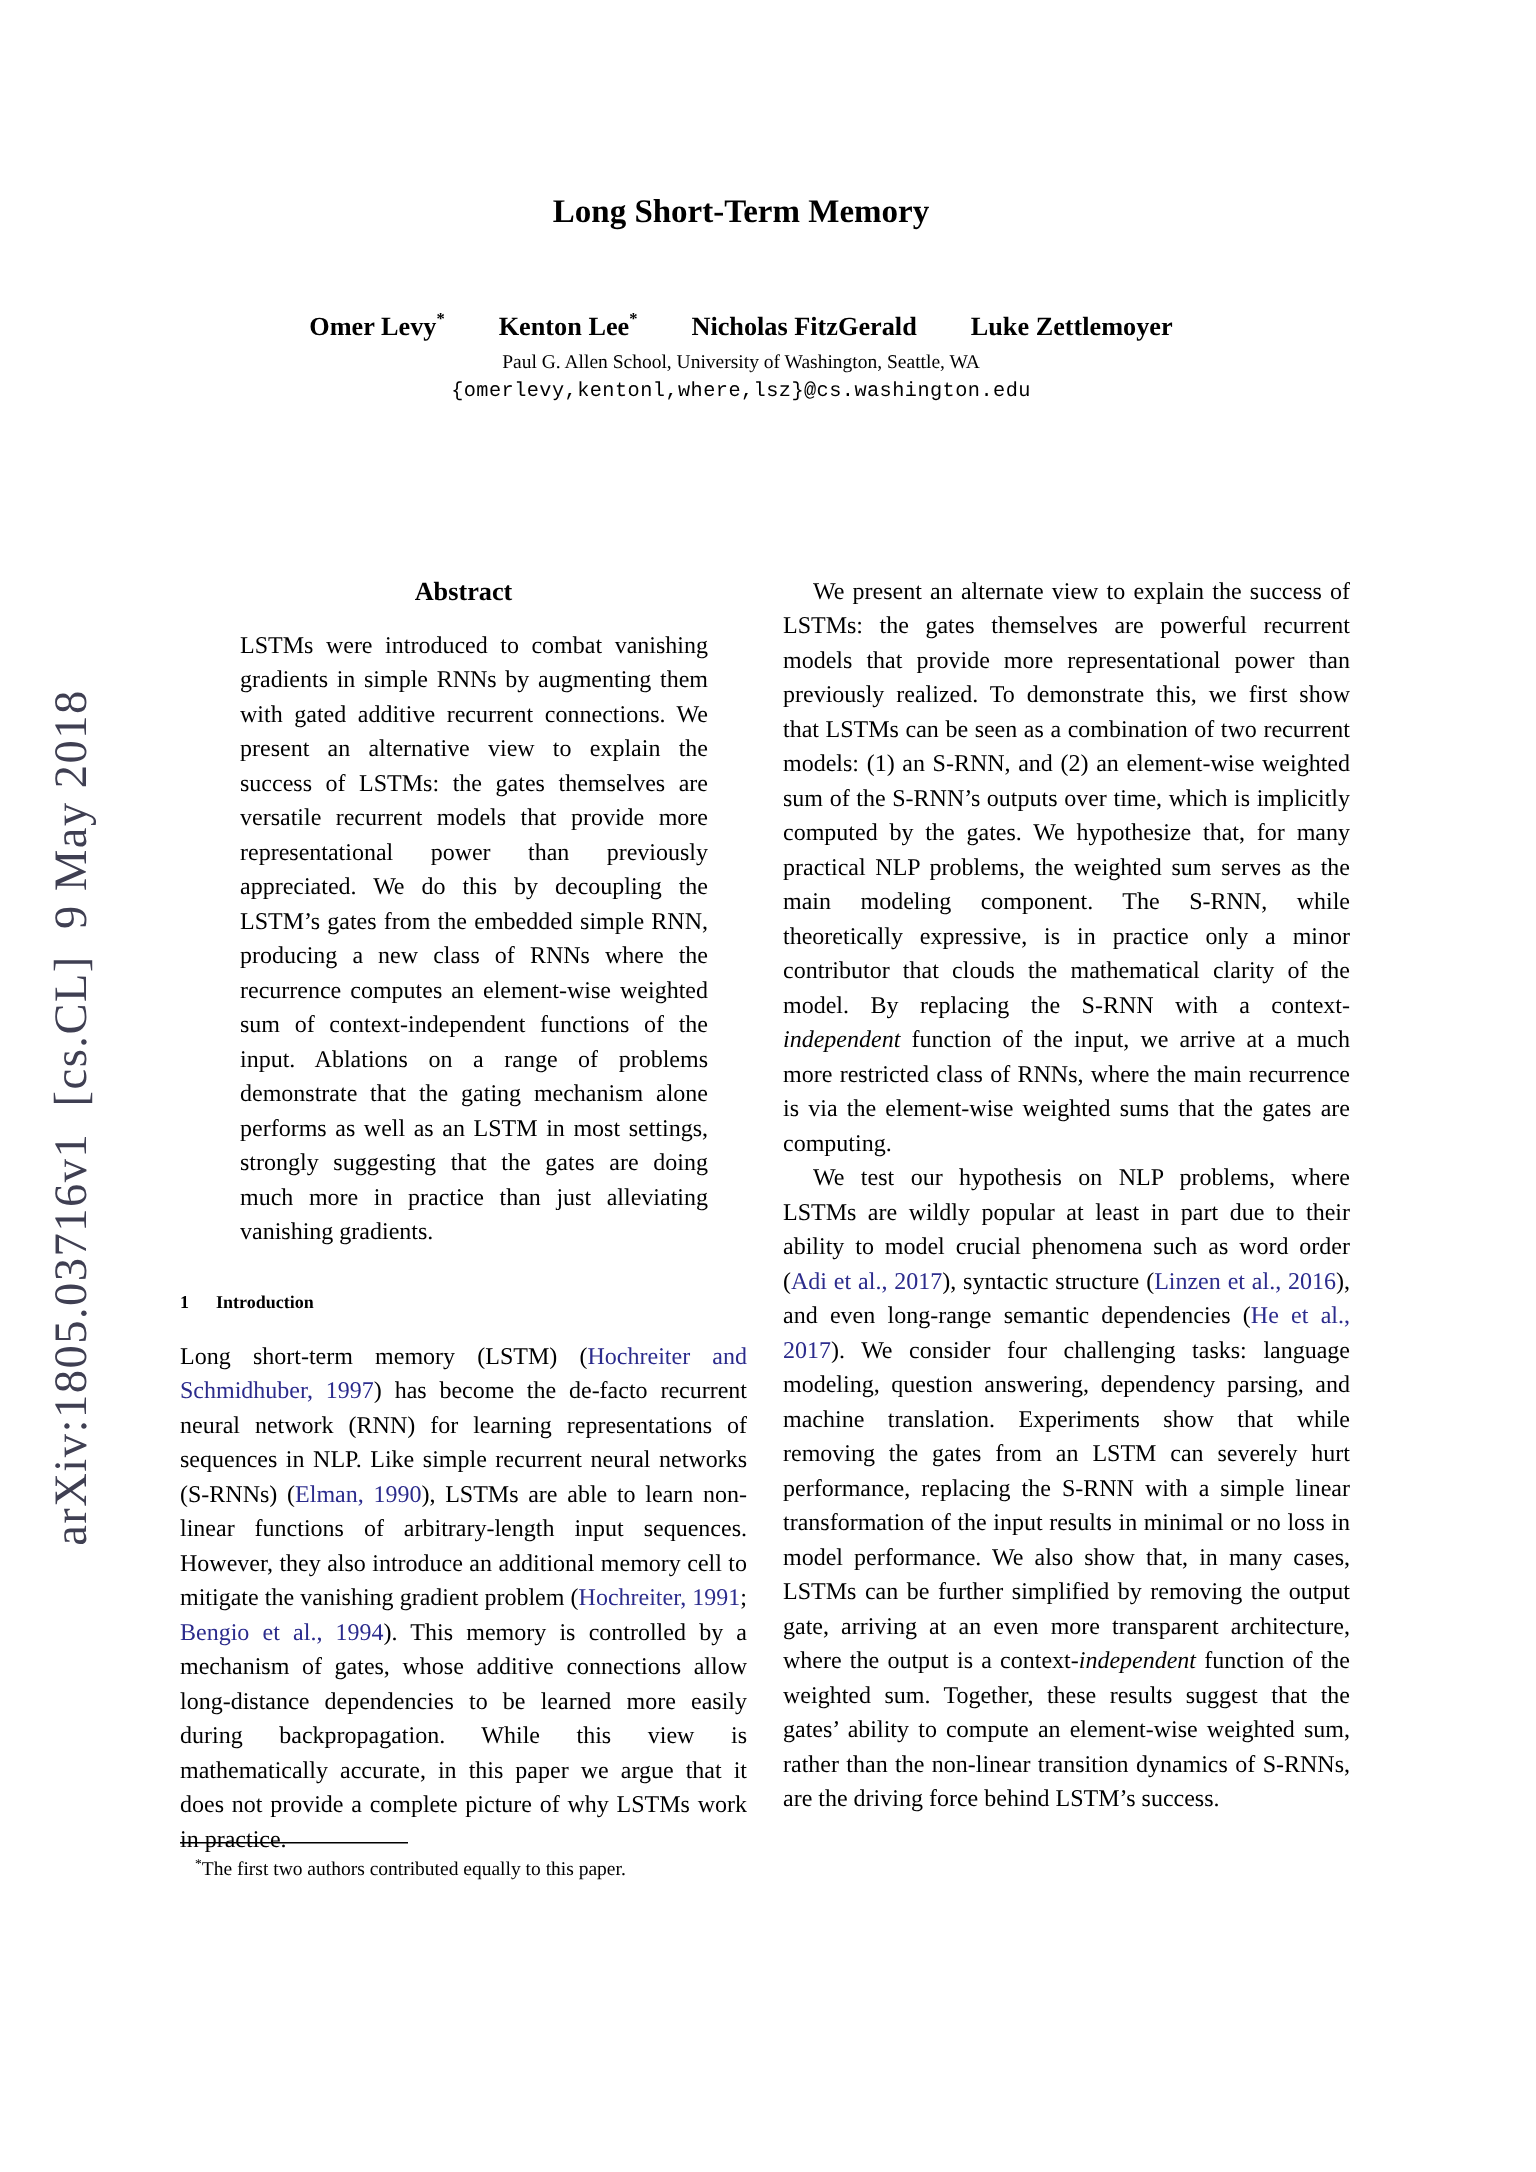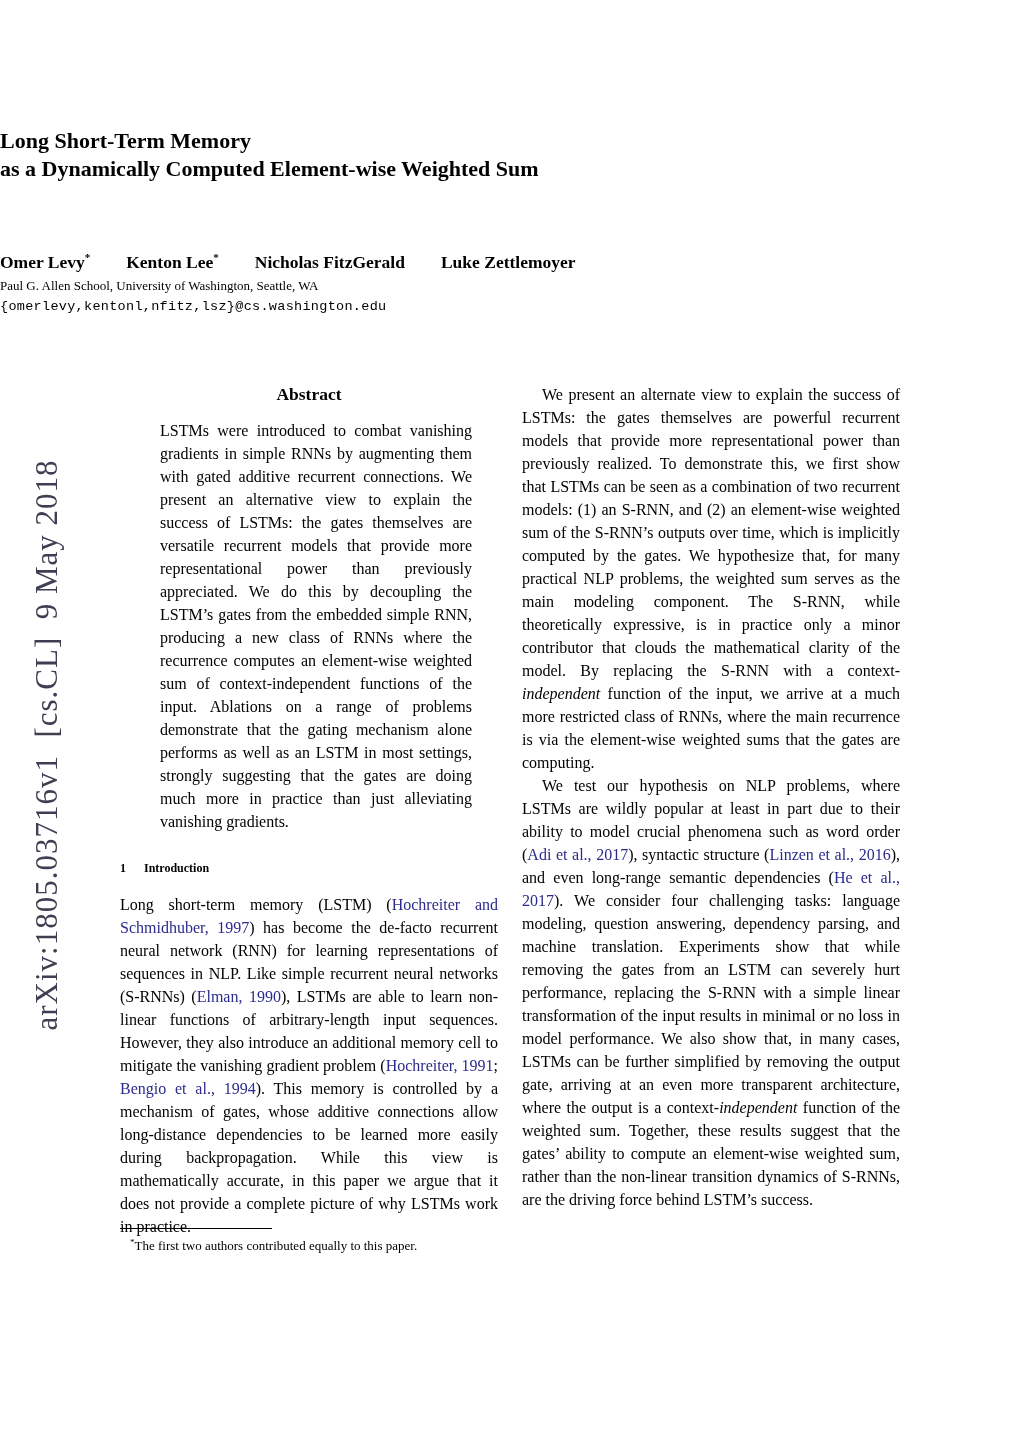--- a/index.html
+++ b/index.html
@@ -29,24 +29,24 @@
     letter-spacing: 1px;
     color: var(--watermark-color);
   }
 
   
   .header {
     position: absolute;
     top: 112px;
     left: 0;
     width: 988px;
-    text-align: left;
+    text-align: center;
   }
   .title { font-size: 22px; font-weight: bold; line-height: 1.28; }
-  .authors { margin-top: 68px; font-size: 17.5px; font-weight: bold; }
+  .authors { margin-top: 52px; font-size: 17.5px; font-weight: bold; }
   .author { white-space: nowrap; }
   .author + .author { margin-left: 36px; }
   .author sup { font-size: 11px; font-weight: bold; }
   .affiliation { margin-top: 5px; font-size: 13px; }
   .email {
     margin-top: 5px;
     font-family: "Liberation Mono", "DejaVu Sans Mono", monospace;
     font-size: 13.5px;
     letter-spacing: 0.3px;
   }
@@ -110,27 +110,26 @@
 </head>
 <body>
 
 <div class="page">
 
   <div class="arxiv-strip">arXiv:1805.03716v1  [cs.CL]  9 May 2018</div>
 
   <header class="header">
     <h1 class="title">
       <span>Long Short-Term Memory</span><br>
-      <span>as a Dynamically Computed Element-wise Weighted Sum</span>
     </h1>
     <div class="authors">
       <span class="author"><span>Omer Levy</span><sup>*</sup></span><span class="author"><span>Kenton Lee</span><sup>*</sup></span><span class="author"><span>Nicholas FitzGerald</span><sup></sup></span><span class="author"><span>Luke Zettlemoyer</span><sup></sup></span>
     </div>
     <div class="affiliation">Paul G. Allen School, University of Washington, Seattle, WA</div>
-    <div class="email">{omerlevy,kentonl,nfitz,lsz}@cs.washington.edu</div>
+    <div class="email">{omerlevy,kentonl,where,lsz}@cs.washington.edu</div>
   </header>
 
   <div class="columns">
 
     <div class="col">
       <div class="abstract-heading">Abstract</div>
       <div class="abstract-body">LSTMs were introduced to combat vanishing gradients in simple RNNs by augmenting them with gated additive recurrent connections. We present an alternative view to explain the success of LSTMs: the gates themselves are versatile recurrent models that provide more representational power than previously appreciated. We do this by decoupling the LSTM’s gates from the embedded simple RNN, producing a new class of RNNs where the recurrence computes an element-wise weighted sum of context-independent functions of the input. Ablations on a range of problems demonstrate that the gating mechanism alone performs as well as an LSTM in most settings, strongly suggesting that the gates are doing much more in practice than just alleviating vanishing gradients.</div>
       <h2 class="section-heading">
         <span class="sec-num">1</span><span>Introduction</span>
       </h2>

